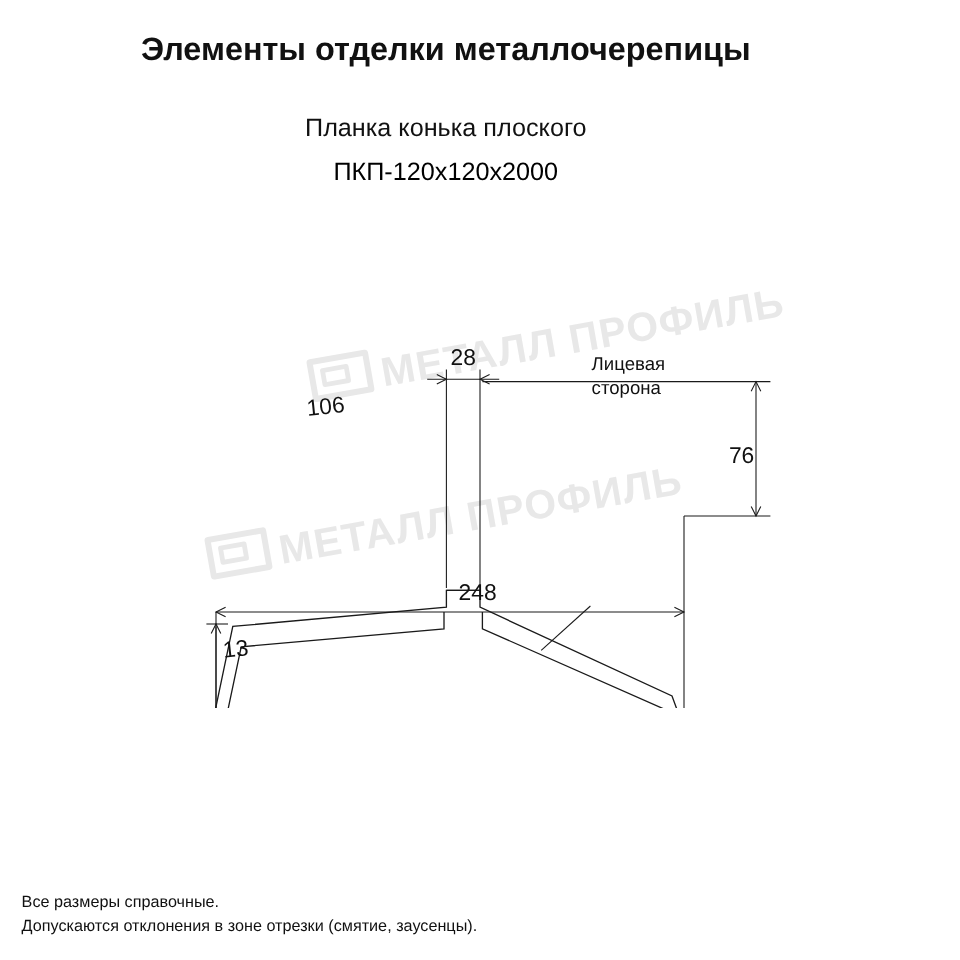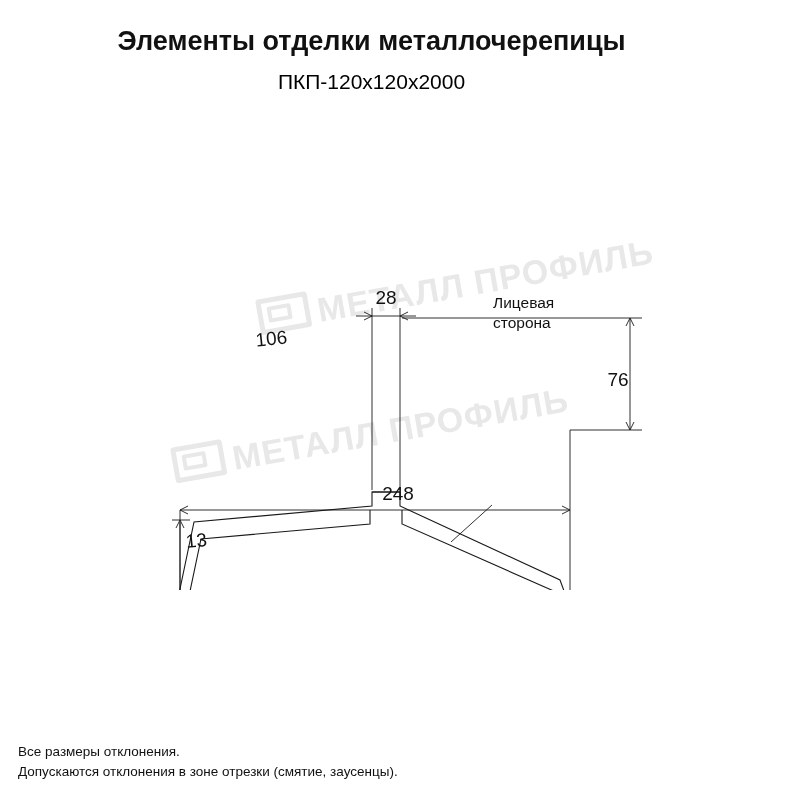--- a/index.html
+++ b/index.html
@@ -127,20 +127,21 @@
     fill: none;
   }
 </style>
 </head>
 <body>
 
 <div class="page">
 
   <div class="title-block">
     <h1 class="main-title">Элементы отделки металлочерепицы</h1>
+    <p class="subtitle">Планка конька плоского</p>
     <p class="model-code">ПКП-120х120х2000</p>
   </div>
 
   <div class="watermark wm1">
     <span class="wm-logo"></span><span>МЕТАЛЛ ПРОФИЛЬ</span>
   </div>
   <div class="watermark wm2">
     <span class="wm-logo"></span><span>МЕТАЛЛ ПРОФИЛЬ</span>
   </div>
 
@@ -203,17 +204,17 @@
         <path class="ln-thin" d="M 180 320 L 570 320"></path>
         <path class="ln-thin" d="M 188 316 L 180 320 L 188 324"></path>
         <path class="ln-thin" d="M 562 316 L 570 320 L 562 324"></path>
         <text class="dim-text" x="398" y="310" text-anchor="middle">248</text>
       </g>
 
     </svg>
   </div>
 
   <div class="footnotes">
-    <div>Все размеры отклонения.</div>
+    <div>Все размеры справочные.</div>
     <div>Допускаются отклонения в зоне отрезки (смятие, заусенцы).</div>
   </div>
 
 </div>
 
 </body></html>

